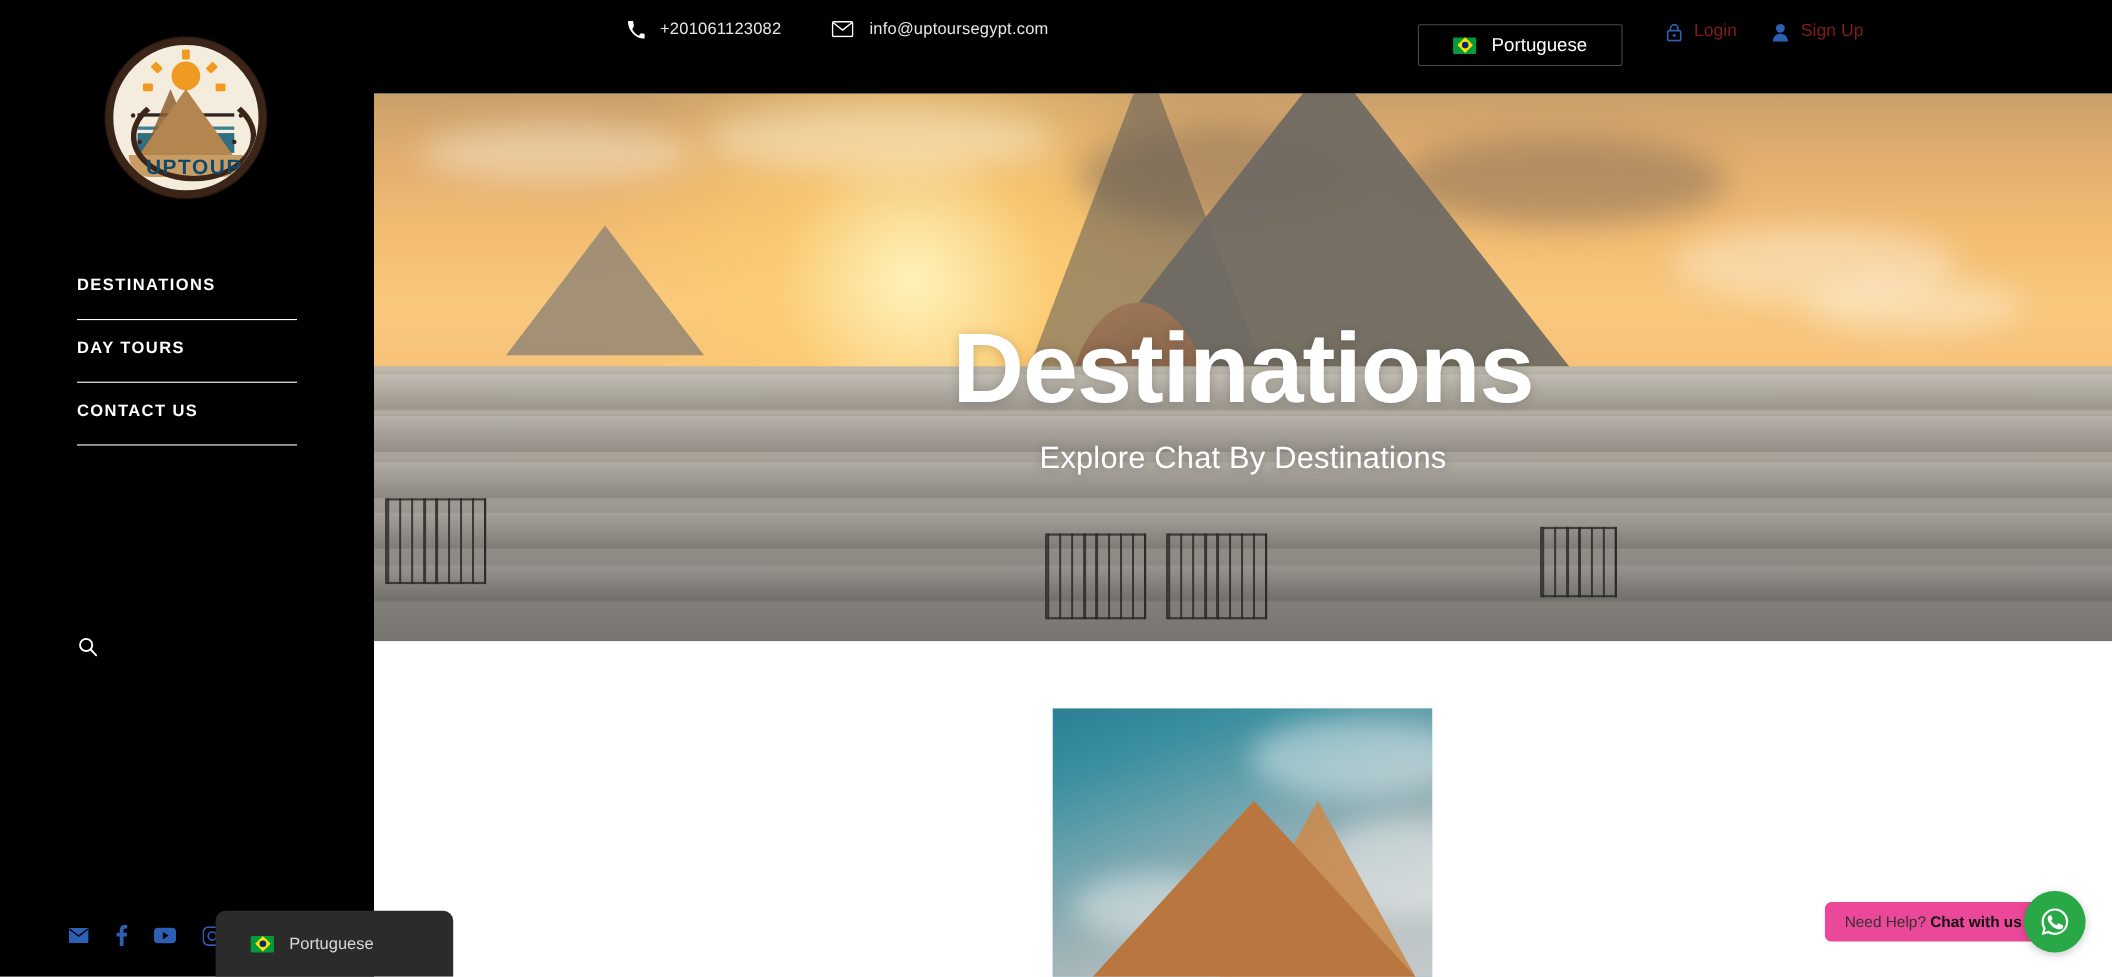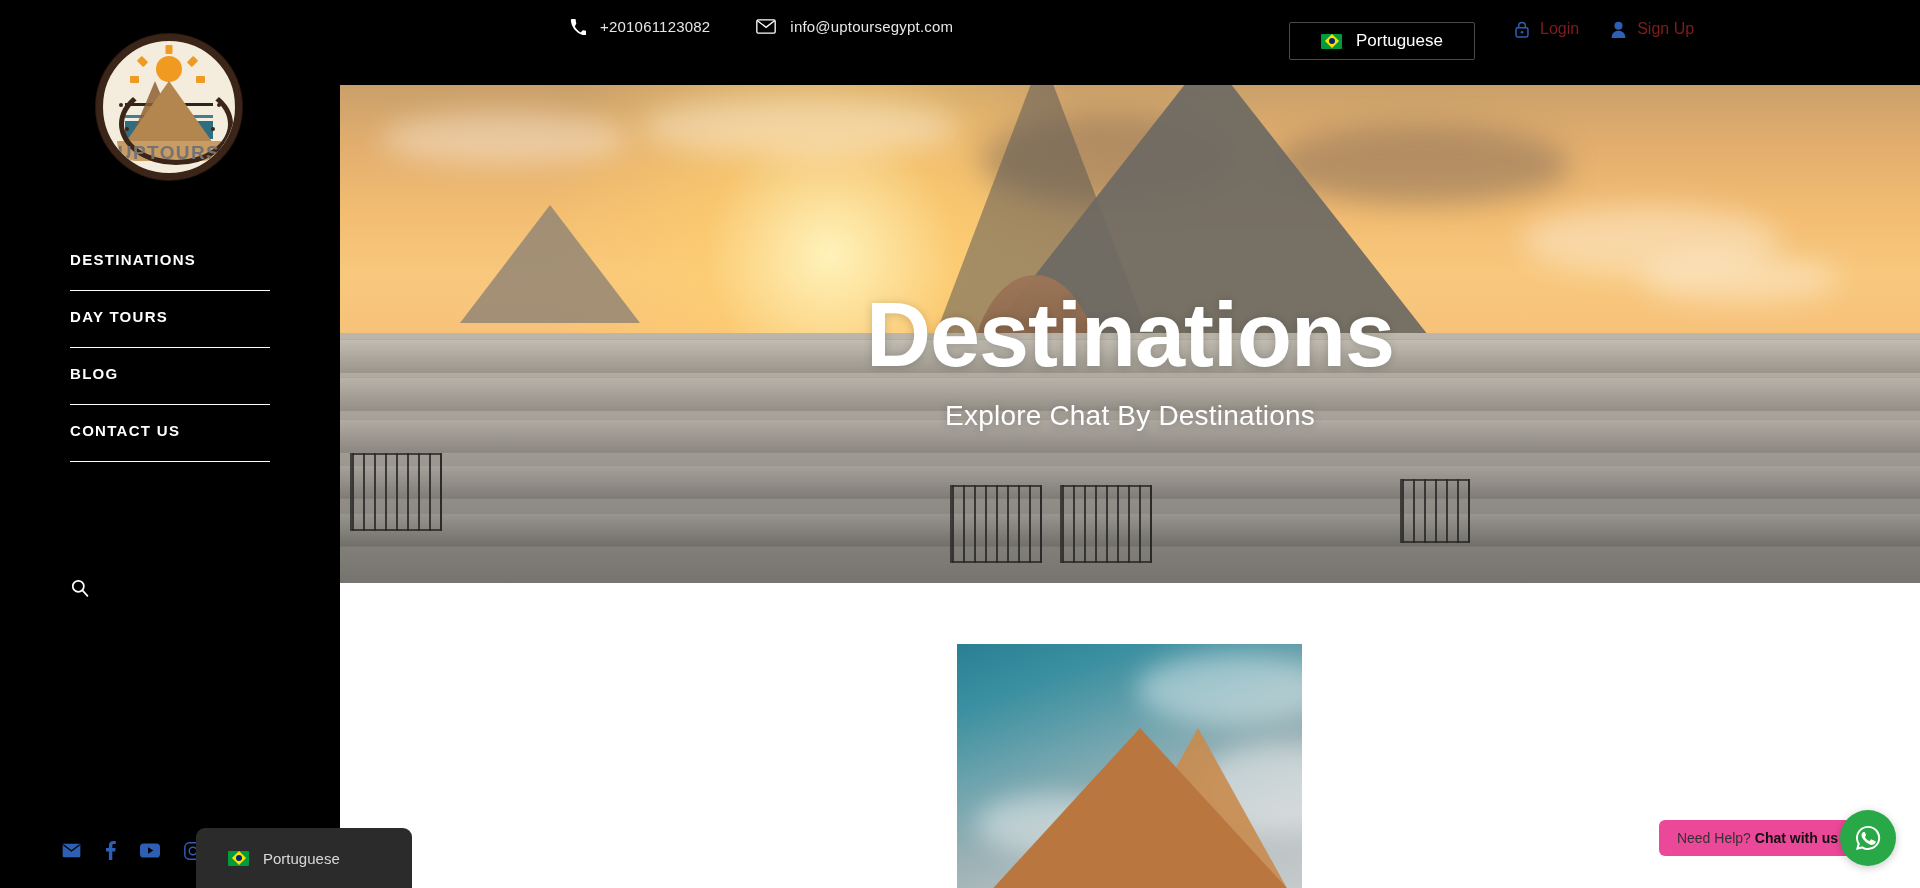--- a/index.html
+++ b/index.html
@@ -52,22 +52,22 @@
   }
   .logo-ground{
     position:absolute; left:14px; right:14px; top:100px; height:20px;
     background:#c99c63; border-radius:0 0 40px 40px;
   }
   .logo-arc{
     position:absolute; left:16px; top:42px; width:114px; height:82px;
     border:5px solid #3b2418; border-top-color:transparent; border-radius:50%;
   }
   .logo-text{
-    position:absolute; left:0; right:0; bottom:9px; text-align:center;
-    font-size:19px; font-weight:bold; letter-spacing:1.4px; color:#737373;
+    position:absolute; left:0; right:0; bottom:9px; text-align:right;
+    font-size:19px; font-weight:bold; letter-spacing:1.4px; color:#0c4a6e;
     font-family:"Liberation Sans", sans-serif;
   }
   .logo-dot{ position:absolute; width:4px;height:4px;border-radius:50%;background:#3b2418; }
 
   .nav{ position:absolute; left:0; top:240px; width:340px; }
   .nav-item{
     position:relative; display:block; padding:0 0 0 70px;
     height:57px; line-height:40px;
     color:#ffffff; font-size:15px; font-weight:bold;
     letter-spacing:1.3px; text-decoration:none;
@@ -356,21 +356,20 @@
         <div class="logo-dot" style="left:114px;top:62px;"></div>
         <div class="logo-dot" style="left:22px; top:86px;"></div>
         <div class="logo-dot" style="left:108px;top:86px;"></div>
         <div class="logo-text">UPTOURS</div>
       </div>
     </div>
 
     <nav class="nav">
       <a class="nav-item" href="#">DESTINATIONS</a>
       <a class="nav-item" href="#">DAY TOURS</a>
-      <a class="nav-item" href="#">BLOG</a>
       <a class="nav-item" href="#">CONTACT US</a>
     </nav>
 
     <div class="search-row">
       <svg width="19" height="19" viewBox="0 0 24 24" fill="none" stroke="#ffffff" stroke-width="2.2">
         <circle cx="10.5" cy="10.5" r="7"></circle>
         <line x1="16" y1="16" x2="22" y2="22.5" stroke-linecap="round"></line>
       </svg>
     </div>
 

